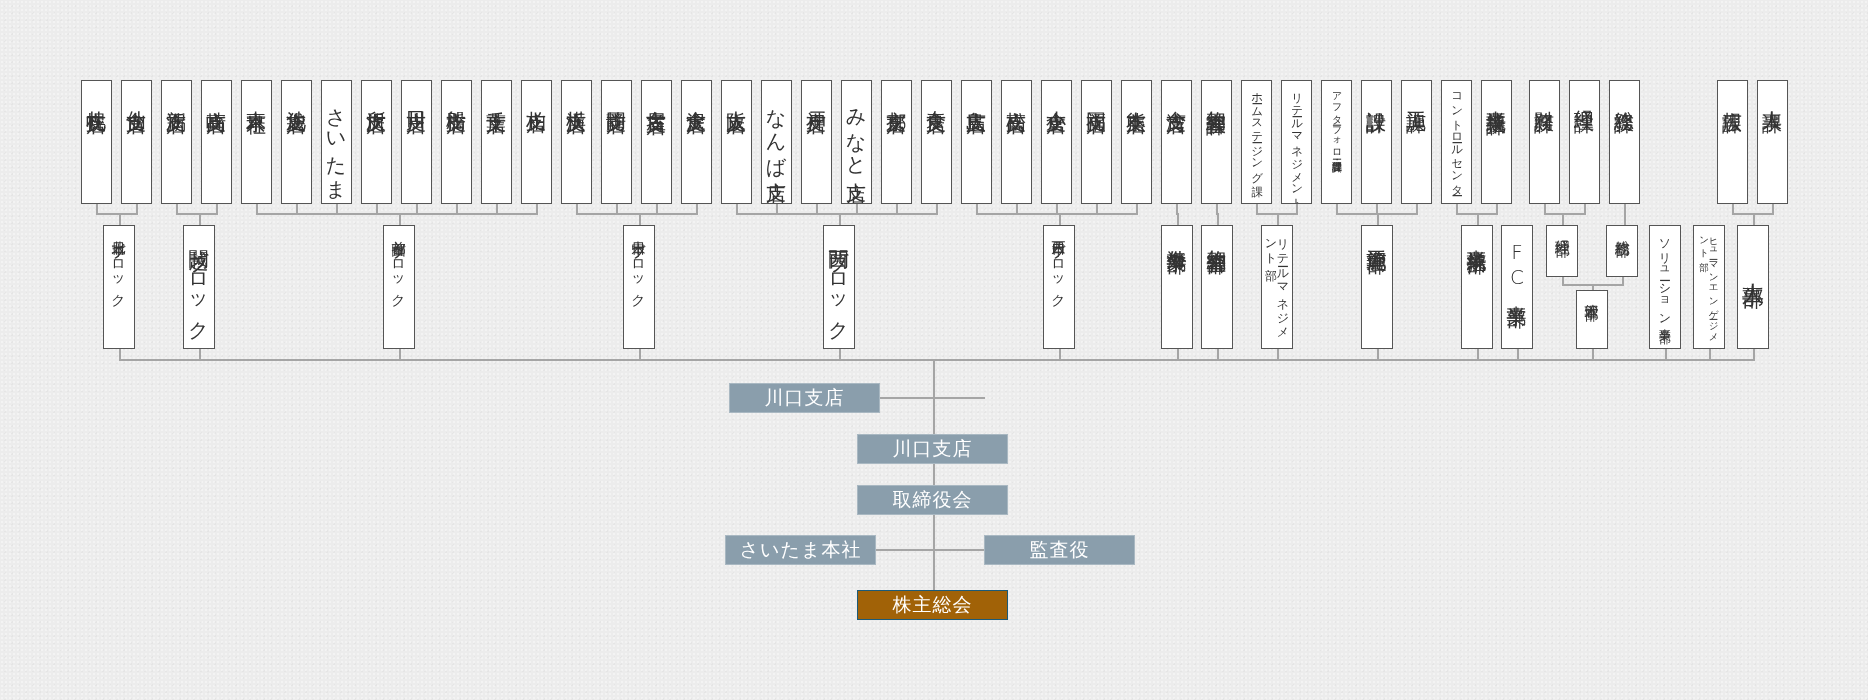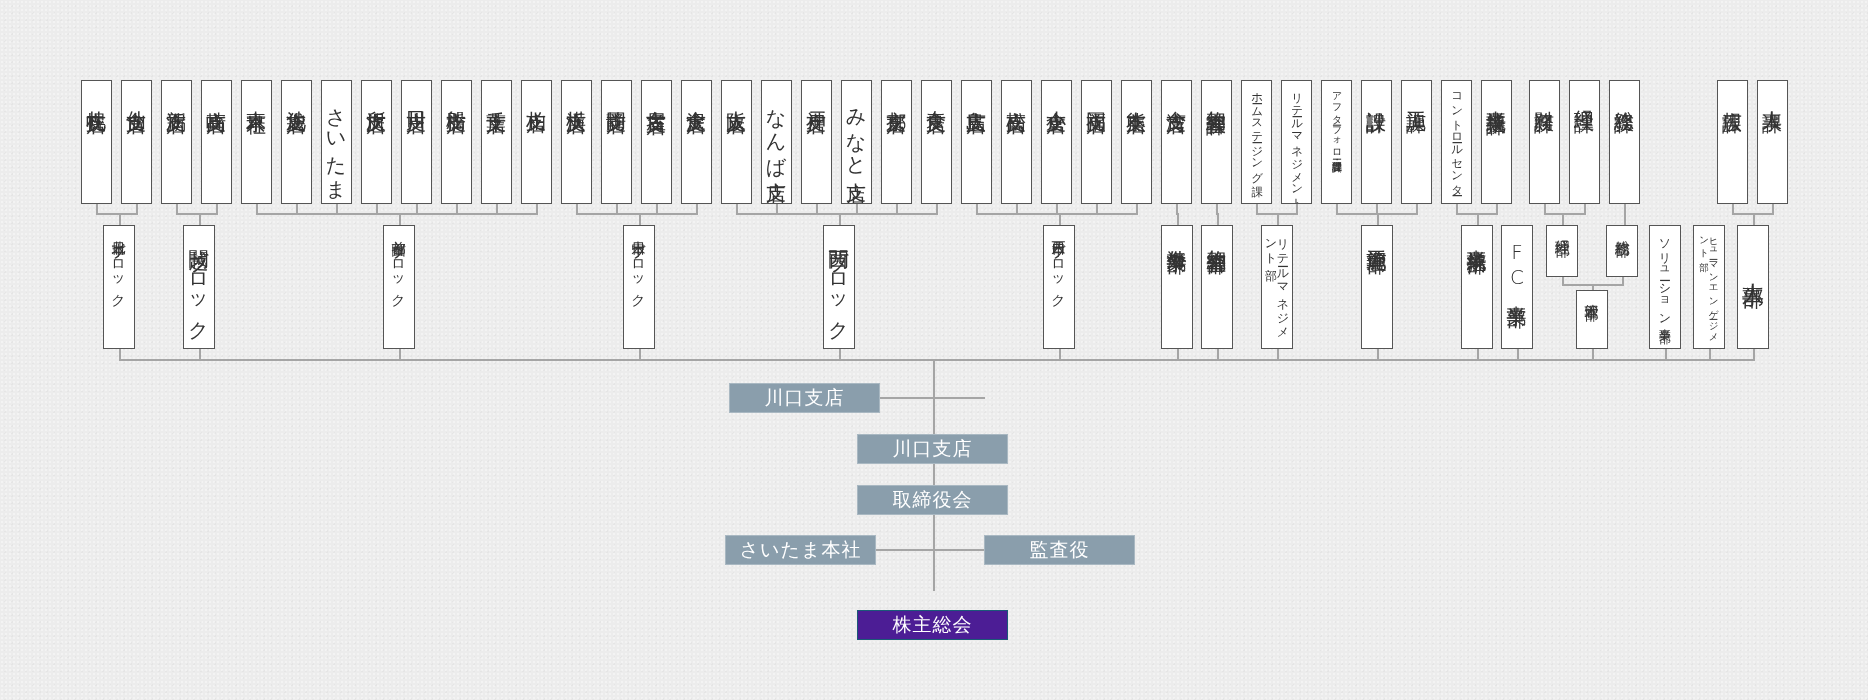--- a/index.html
+++ b/index.html
@@ -25,21 +25,21 @@
     font-weight:300; line-height:1; letter-spacing:1px;
   }
   .line { position:absolute; background:#a5a5a5; }
   .hbox {
     position:absolute; box-sizing:border-box;
     background:#8a9eac; border:1px solid #a9b8c2;
     color:#ffffff; font-size:19px; font-weight:300;
     display:flex; align-items:center; justify-content:center;
     letter-spacing:1px;
   }
-  .hbox.dark { background:#4c1d95; border-color:#1b5a78;margin-top:20px; }
+  .hbox.dark { background:#a16207; border-color:#1b5a78; }
 </style>
 </head>
 <body>
 
 <div id="chart">
 
   <div class="line" style="left:933px;top:359px;width:2px;height:232px;"></div>
   <div class="line" style="left:879px;top:397px;width:106px;height:2px;"></div>
   <div class="line" style="left:876px;top:549px;width:110px;height:2px;"></div>
 

